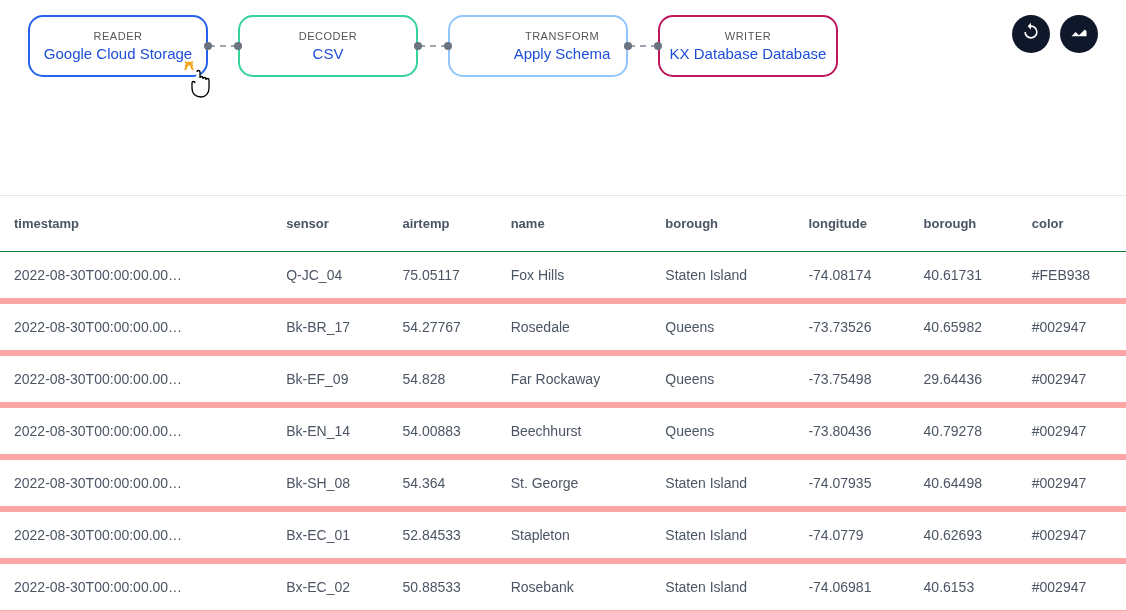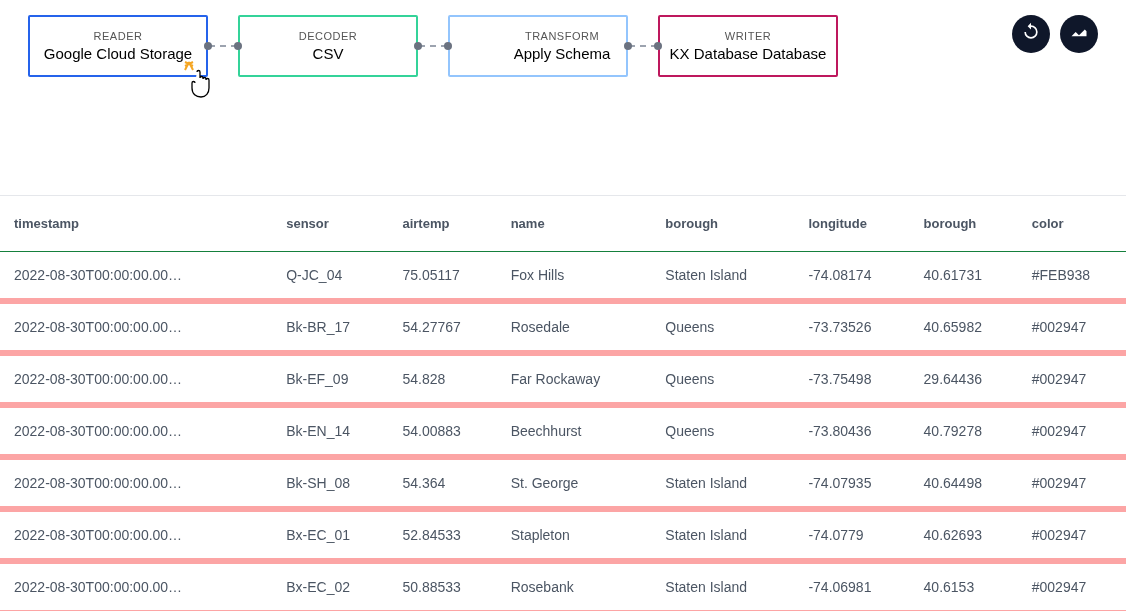--- a/index.html
+++ b/index.html
@@ -1,22 +1,22 @@
 <!DOCTYPE html>
 <html><head>
 <meta charset="utf-8">
 <style>
   html,body{margin:0;padding:0;font-family:"Segoe UI",Arial,sans-serif;background:#fff;color:#333;}
   .canvas{width:1126px;height:611px;position:relative;overflow:hidden;}
   
   .pipeline{position:relative;padding:15px 28px 0 28px;height:100px;}
   .node-row{display:flex;align-items:center;}
-  .node{position:relative;width:180px;height:62px;border-radius:2px;border:2px solid;background:#fff;display:flex;flex-direction:column;align-items:center;justify-content:center;box-sizing:border-box;}
+  .node{position:relative;width:180px;height:62px;border-radius:15px;border:2px solid;background:#fff;display:flex;flex-direction:column;align-items:center;justify-content:center;box-sizing:border-box;}
   .node .type{font-size:11px;letter-spacing:.5px;color:#555;margin-bottom:3px;}
-  .node .title{font-size:15px;color:#000000;}
+  .node .title{font-size:15px;color:#1d4ed8;}
   .node.reader  {border-color:#2563eb;}
   .node.decoder {border-color:#34d399;justify-content:center;}
   .node.transform{border-color:#93c5fd;padding-left:48px;}
   .node.writer  {border-color:#be185d;}
   .gap{width:30px;text-align:center;}
   .dots{border-top:2px dashed #9ca3af;width:28px;margin:0 auto;}
   .conn{width:8px;height:8px;border-radius:50%;background:#6b7280;position:absolute;top:50%;transform:translateY(-50%);}
   .conn.right{right:-6px;}
   .conn.left{left:-6px;}
   

